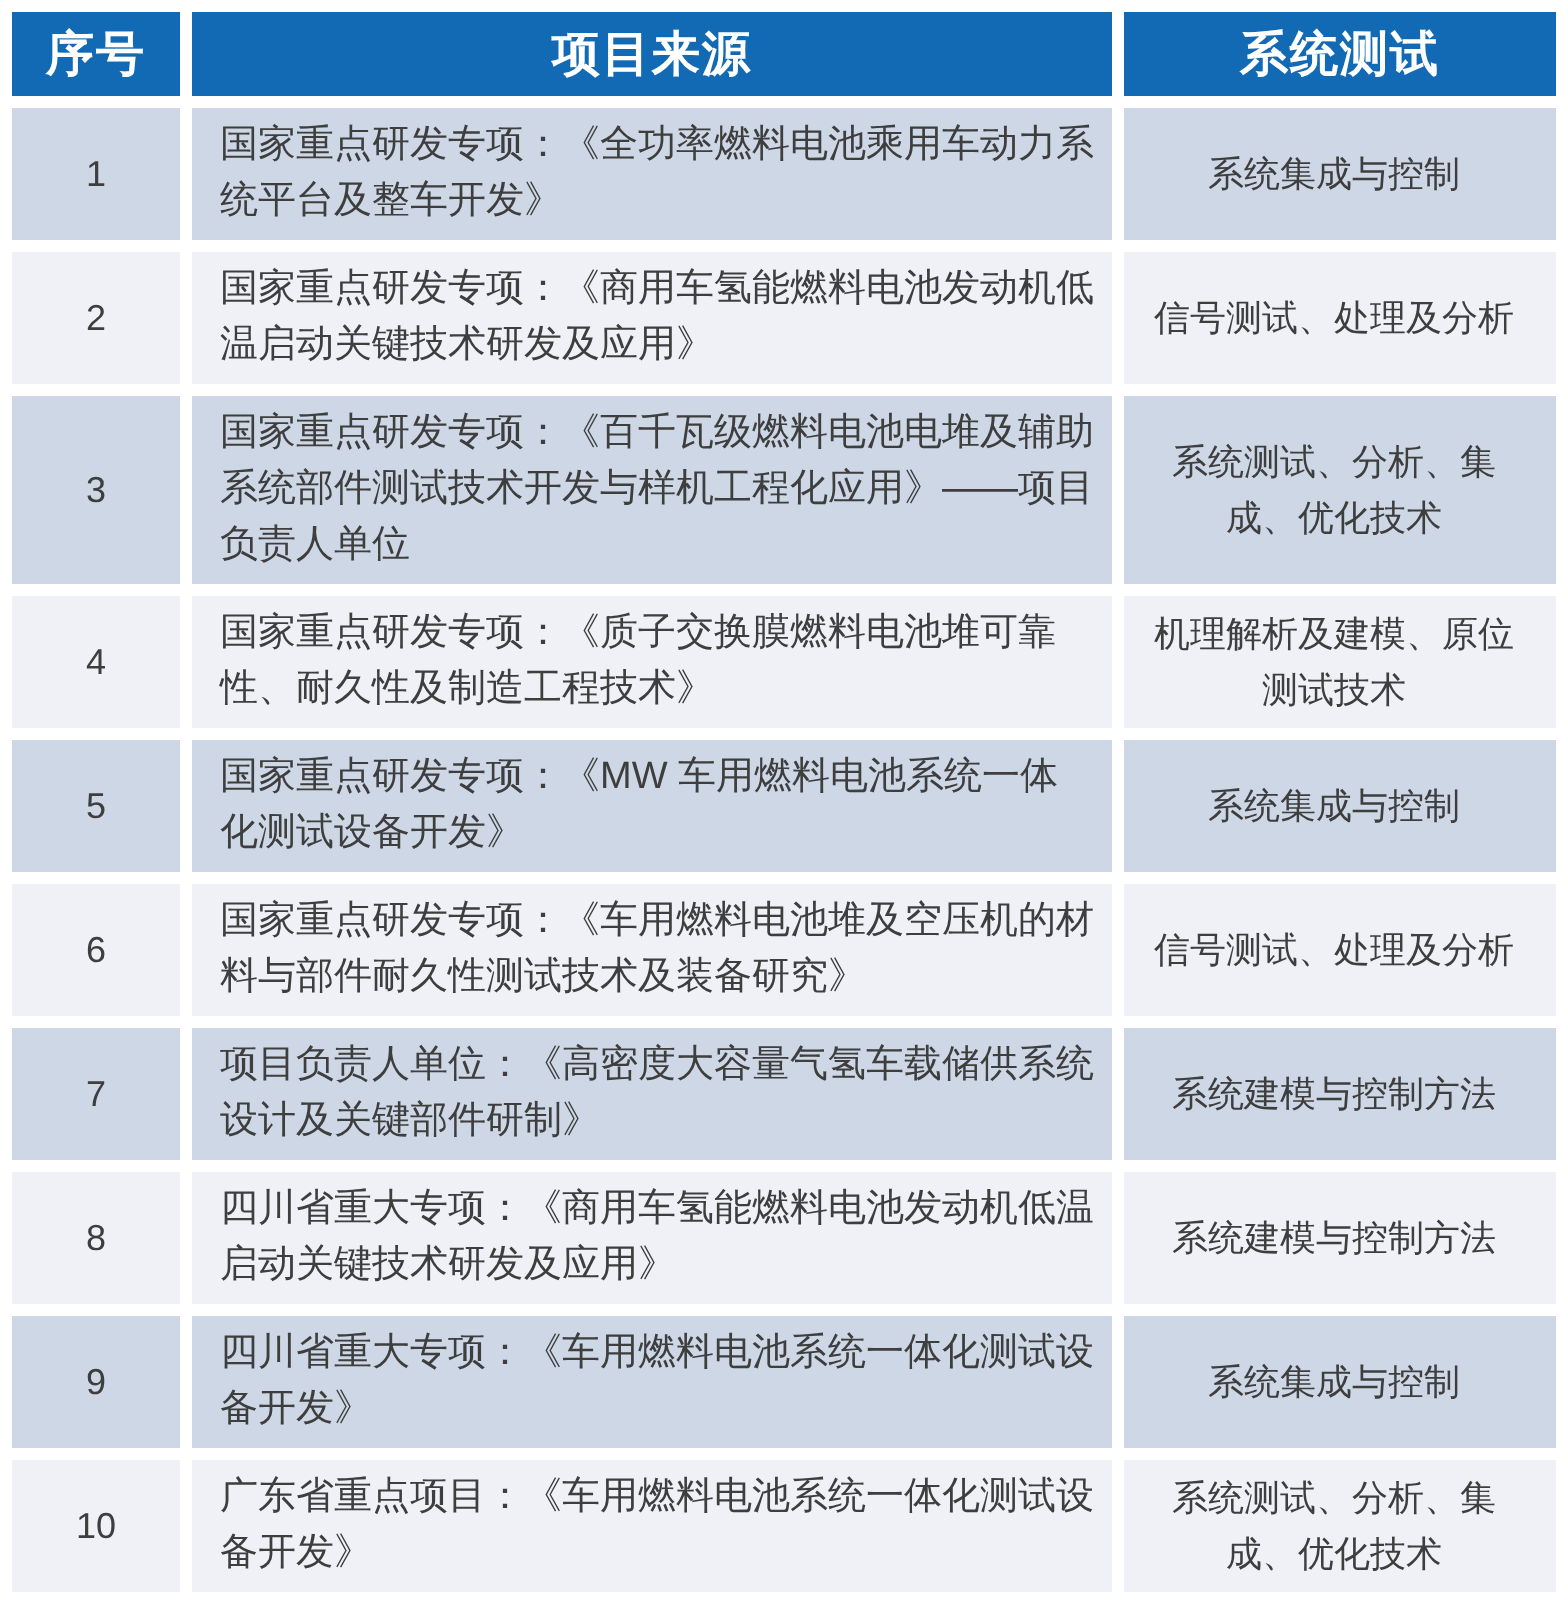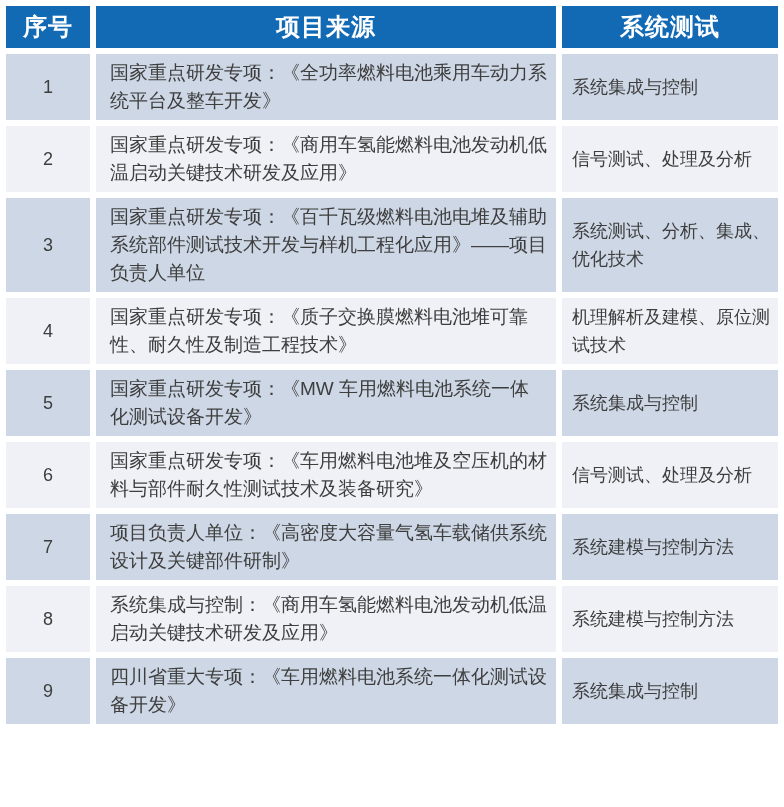--- a/index.html
+++ b/index.html
@@ -43,22 +43,22 @@
   }
   .td-source {
     font-size: 19px;
     line-height: 28px;
     padding: 5px 8px 5px 14px;
     text-align: left;
   }
   .td-content {
     font-size: 18px;
     line-height: 28px;
-    padding: 5px 4px 5px 10px;
-    text-align: left;
+    padding: 5px 16px 5px 10px;
+    text-align: center;
   }
 </style>
 </head>
 <body>
 
 <table class="projects">
   <colgroup>
     <col style="width:84px">
     <col style="width:460px">
     <col style="width:216px">
@@ -101,22 +101,27 @@
         <td class="td-source">国家重点研发专项：《车用燃料电池堆及空压机的材料与部件耐久性测试技术及装备研究》</td>
         <td class="td-content">信号测试、处理及分析</td>
       </tr>
       <tr class="row-odd">
         <td class="td-index">7</td>
         <td class="td-source">项目负责人单位：《高密度大容量气氢车载储供系统设计及关键部件研制》</td>
         <td class="td-content">系统建模与控制方法</td>
       </tr>
       <tr class="row-even">
         <td class="td-index">8</td>
-        <td class="td-source">系统集成与控制：《商用车氢能燃料电池发动机低温启动关键技术研发及应用》</td>
+        <td class="td-source">四川省重大专项：《商用车氢能燃料电池发动机低温启动关键技术研发及应用》</td>
         <td class="td-content">系统建模与控制方法</td>
       </tr>
       <tr class="row-odd">
         <td class="td-index">9</td>
         <td class="td-source">四川省重大专项：《车用燃料电池系统一体化测试设备开发》</td>
         <td class="td-content">系统集成与控制</td>
       </tr>
+      <tr class="row-even">
+        <td class="td-index">10</td>
+        <td class="td-source">广东省重点项目：《车用燃料电池系统一体化测试设备开发》</td>
+        <td class="td-content">系统测试、分析、集成、优化技术</td>
+      </tr>
     </tbody>
 </table>
 
 </body></html>

